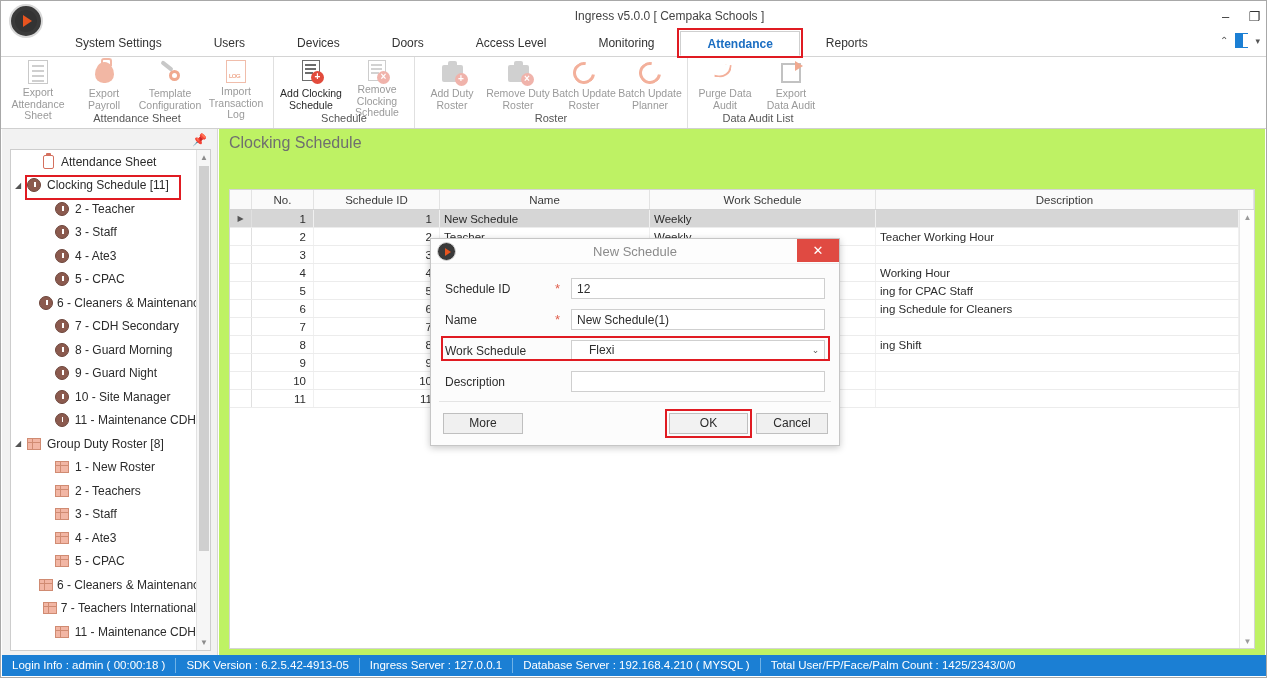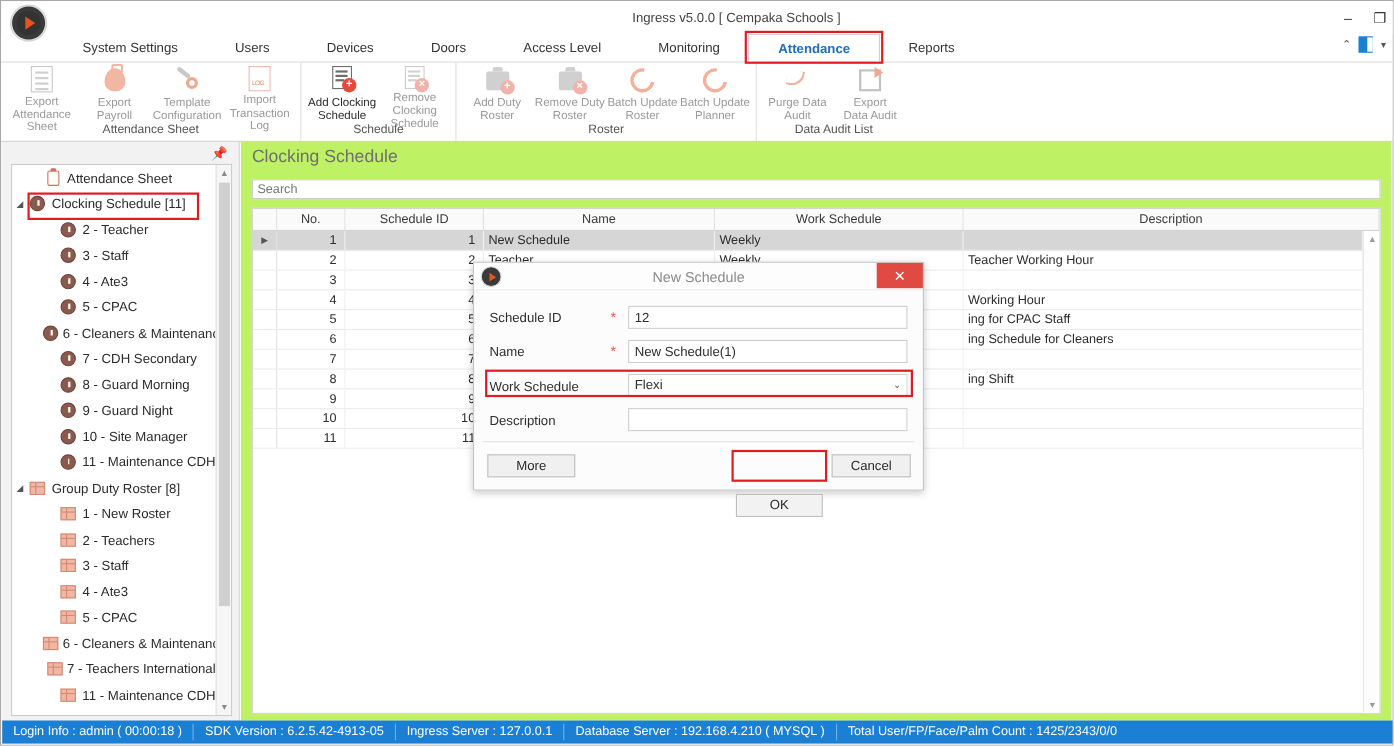--- a/index.html
+++ b/index.html
@@ -314,21 +314,21 @@
   .frow .fctl { flex:1; position:relative;}
   .fin {
     width:100%; height:21px; line-height:19px;
     border:1px solid #cfcfcf; background:#fff;
     font-size:12px; color:#2e2e2e; padding:0 5px;
     font-family:"Liberation Sans", sans-serif;
   }
   .fsel {
     width:100%; height:21px; line-height:19px;
     border:1px solid #cfcfcf; background:#fff;
-    font-size:12px; color:#2e2e2e; padding:0 5px;
+    font-size:12px; color:#2e2e2e; padding:0 17px;
     display:flex; align-items:center;
   }
   .fsel .caret {
     position:absolute; right:1px; top:1px; width:17px; height:19px;
     display:flex; align-items:center; justify-content:center;
     font-size:9px; color:#5b5b5b; background:#fff;
   }
   .hl-box {
     position:absolute; left:10px; right:9px; height:25px;
     border:2px solid #e01b22; pointer-events:none;
@@ -339,21 +339,21 @@
   .dlg-footer {
     position:absolute; left:0; right:0; bottom:0; height:43px;
   }
   .btn {
     position:absolute; height:21px; line-height:19px;
     border:1px solid #bfbfbf; background:#f0f0f0;
     font-size:12px; color:#2b2b2b; text-align:center;
     font-family:"Liberation Sans", sans-serif;
   }
   .btn-more { left:12px; top:11px; width:80px; }
-  .btn-ok   { left:238px; top:11px; width:79px; background:#f2f2f2;margin-top:36px;}
+  .btn-ok   { left:238px; top:11px; width:79px; background:#f2f2f2;}
   .btn-cancel { left:325px; top:11px; width:72px; }
   .ok-hl {
     position:absolute; left:234px; top:7px; width:87px; height:29px;
     border:2px solid #e01b22; pointer-events:none;
   }
 
   
   .statusbar {
     position:absolute; left:1px; bottom:1px; width:1265px; height:21px;
     background:#1b7fd4; color:#fff;
@@ -717,21 +717,20 @@
       <div class="tree-vscroll">
         <div class="arrow-up">▲</div>
         <div class="thumb"></div>
         <div class="arrow-dn">▼</div>
       </div>
     </div>
   </div>
 
   <div class="content">
     <div class="page-title">Clocking Schedule</div>
-    <input class="searchbar" placeholder="Search" style="">
     <div class="grid">
       <div class="grid-head" id="grid-head">
           <div class="gh c0"></div>
           <div class="gh c1">No.</div>
           <div class="gh c2">Schedule ID</div>
           <div class="gh c3">Name</div>
           <div class="gh c4">Work Schedule</div>
           <div class="gh c5">Description</div>
         </div>
       <div class="grid-body" id="grid-body">

